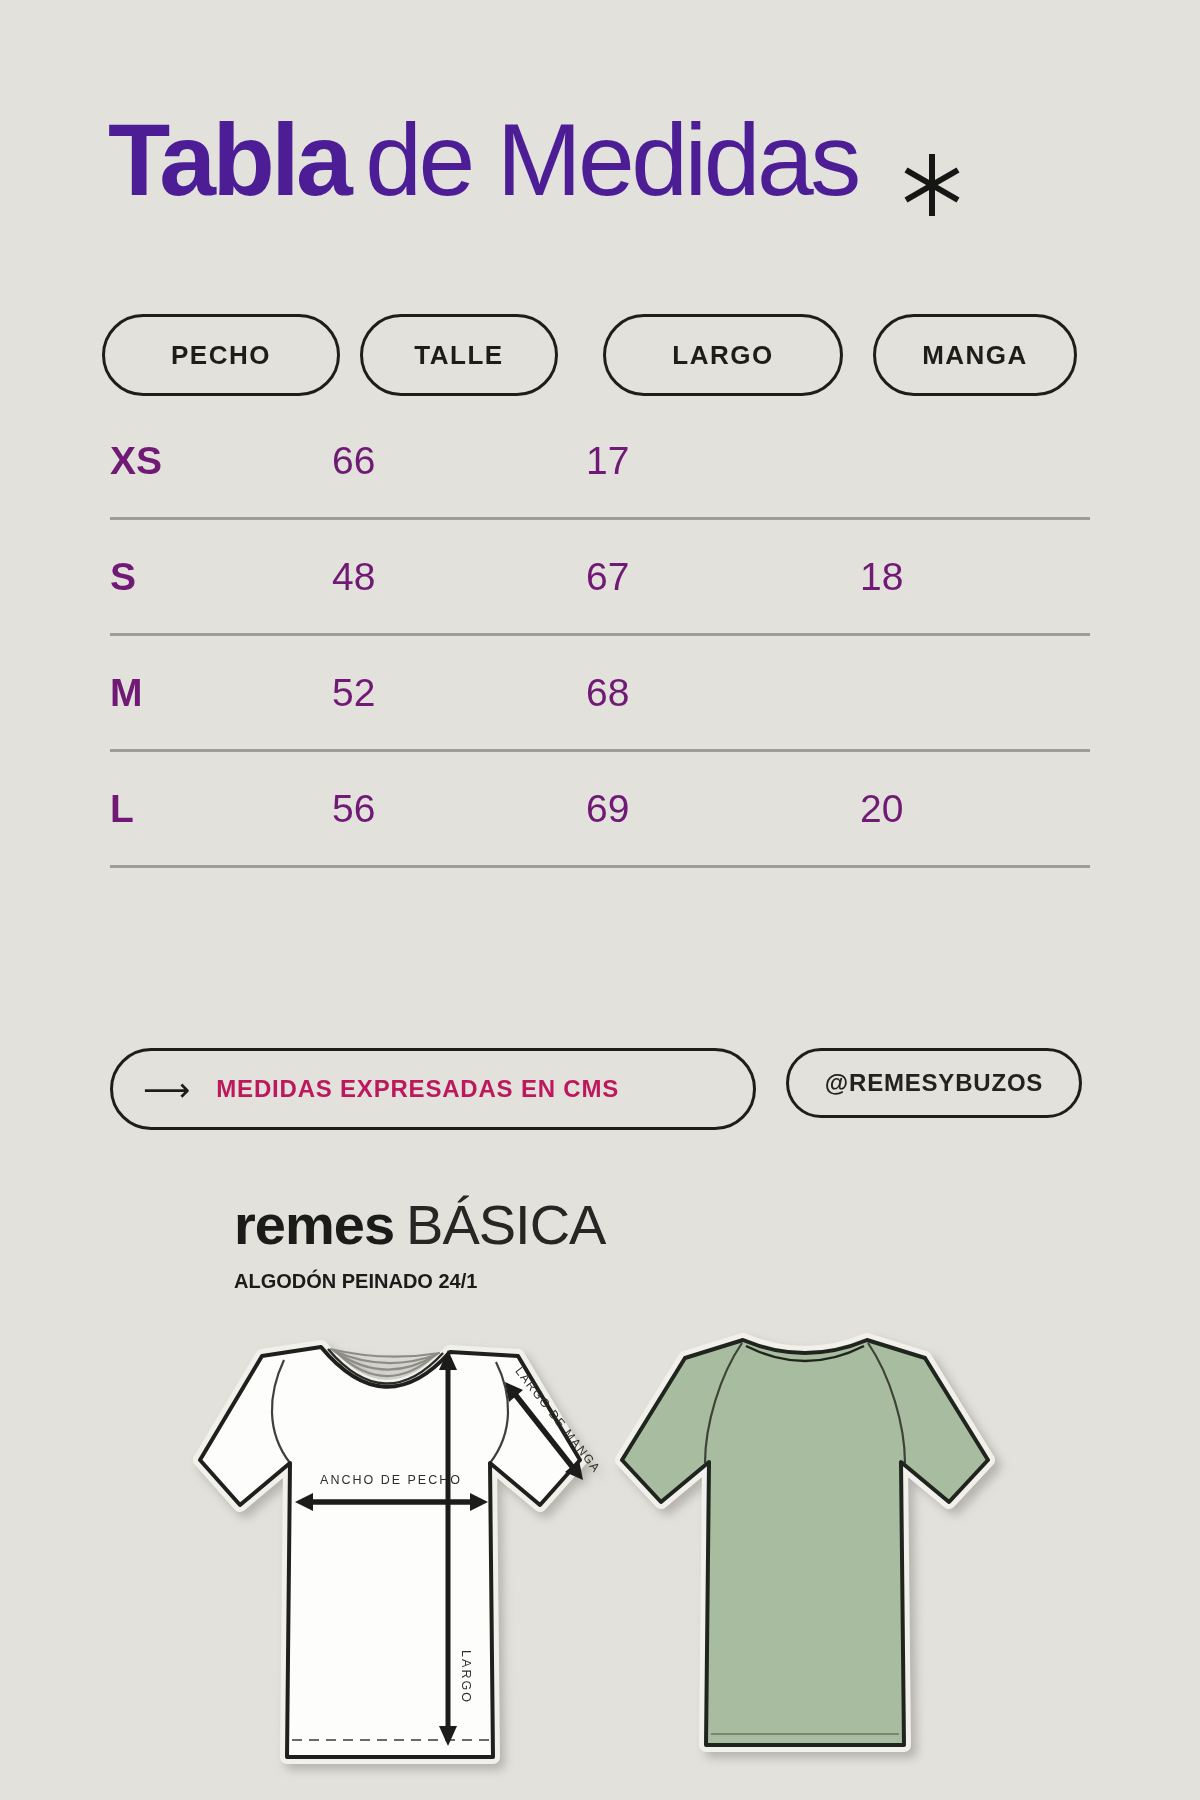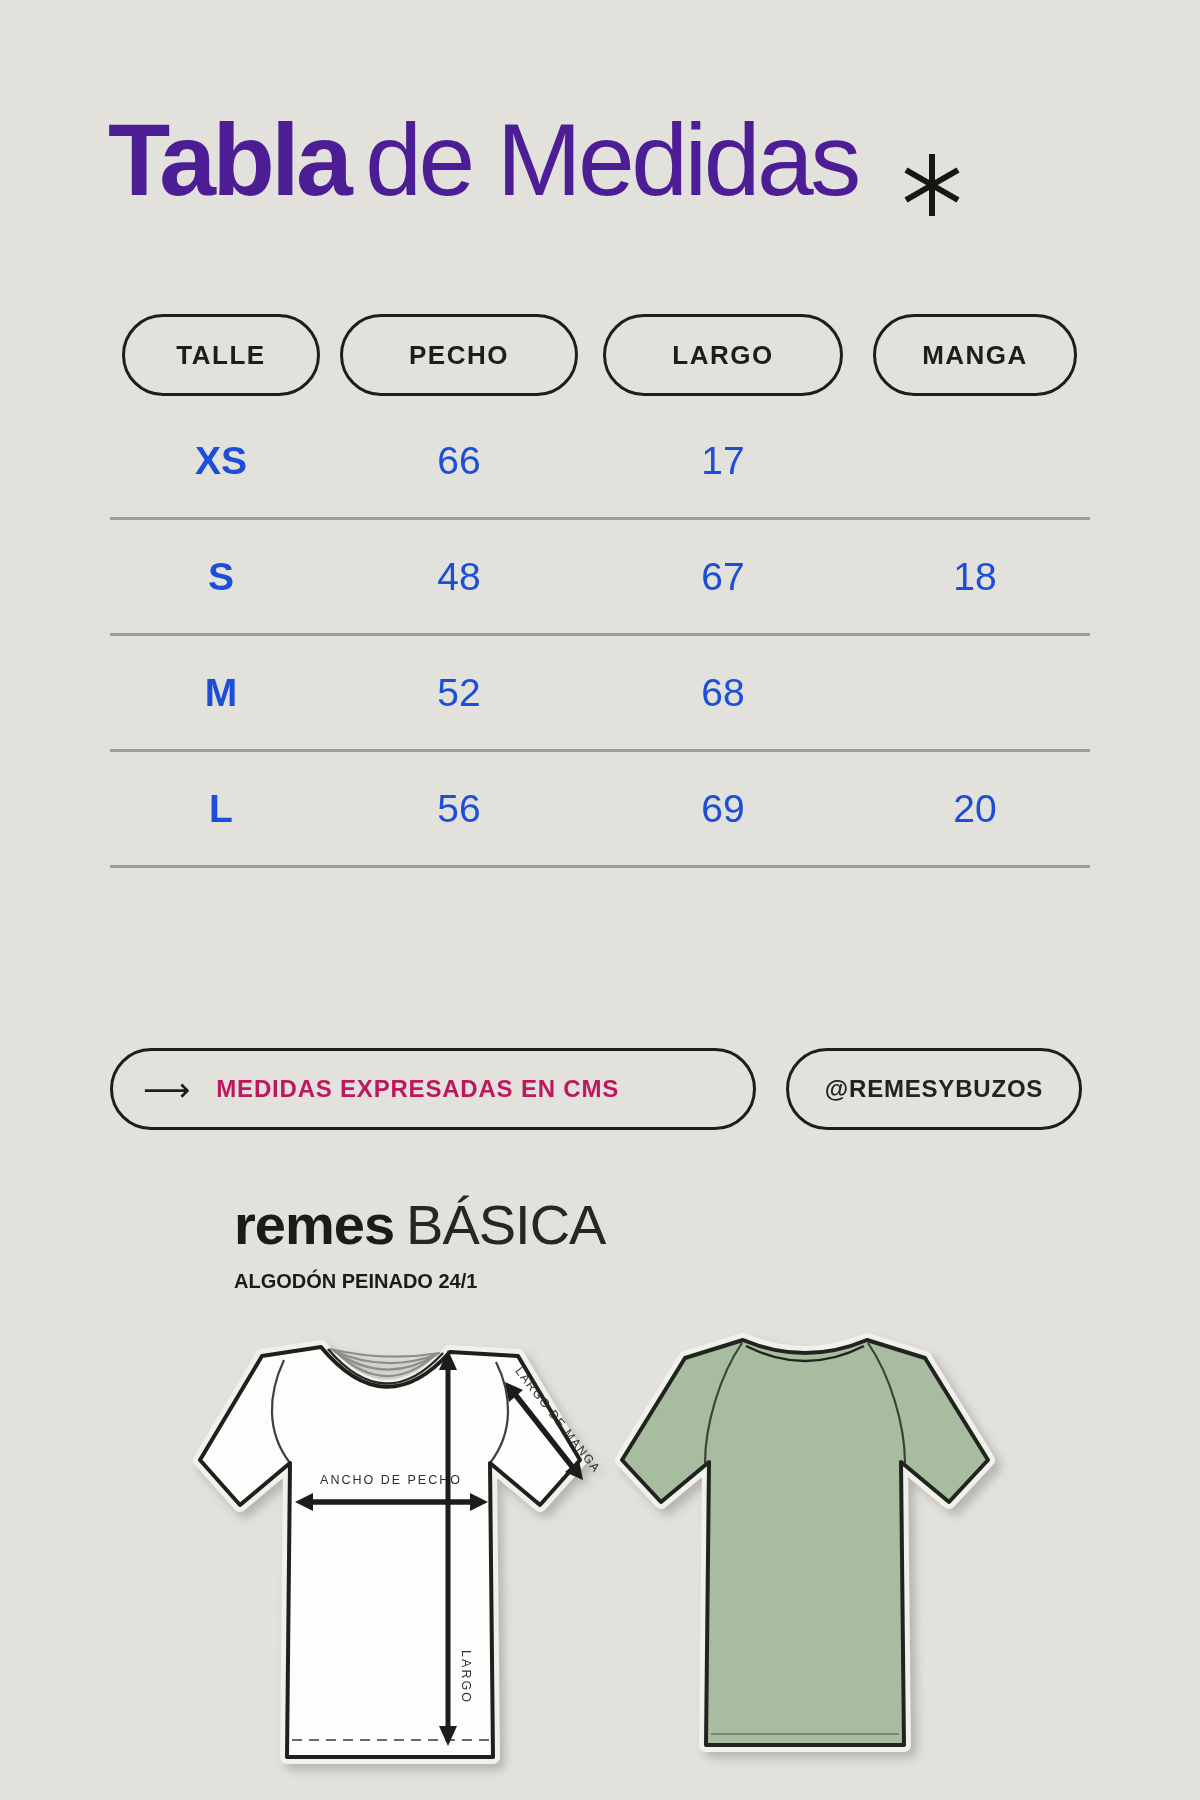--- a/index.html
+++ b/index.html
@@ -24,33 +24,33 @@
   .grid4{display:grid;grid-template-columns:222px 254px 274px 230px;}
   .pill{
     height:82px;border:3px solid #1d1d1b;border-radius:46px;
     display:flex;align-items:center;justify-content:center;
     font-weight:bold;font-size:26px;letter-spacing:1.5px;color:#1d1d1b;
     justify-self:center;box-sizing:border-box;background:transparent;
   }
   .pill.c0{width:198px}.pill.c1{width:238px}.pill.c2{width:240px}.pill.c3{width:204px}
   .rows{margin-top:8px;}
   .srow{height:113px;align-items:center;border-bottom:3px solid #9e9d96;}
-  .srow > div{text-align:center;font-size:39px;color:#1d4ed8;}
+  .srow > div{font-size:39px;color:#701a75;}
   .srow .size{font-weight:bold;}
 
   
   .note-pill{
     position:absolute;left:110px;top:1048px;width:646px;height:82px;
     border:3px solid #1d1d1b;border-radius:44px;box-sizing:border-box;
     display:flex;align-items:center;padding-left:30px;gap:26px;
   }
   .arrow-glyph{font-size:33px;color:#1d1d1b;line-height:1;}
   .note-text{font-size:24px;font-weight:bold;letter-spacing:0.8px;color:#be185d;}
   .handle-pill{
-    position:absolute;left:786px;top:1048px;width:296px;height:82px;
+    position:absolute;left:786px;top:1048px;width:296px;height:70px;
     border:3px solid #1d1d1b;border-radius:44px;box-sizing:border-box;
     display:flex;align-items:center;justify-content:center;
     font-size:24px;font-weight:bold;letter-spacing:0.8px;color:#222220;
   }
 
   
   .brand{position:absolute;left:234px;top:1192px;color:#1b1b1a;}
   .brand-line1{font-size:56px;letter-spacing:-1px;white-space:nowrap;}
   .brand-name{font-weight:bold;}
   .brand-product{font-weight:normal;margin-left:12px;color:#262624;}
@@ -73,25 +73,25 @@
 <svg class="asterisk" width="56" height="66" viewBox="0 0 56 66">
   <g stroke="#161615" stroke-width="6" stroke-linecap="butt">
     <line x1="28" y1="2" x2="28" y2="64"></line>
     <line x1="2" y1="18" x2="54" y2="48"></line>
     <line x1="54" y1="18" x2="2" y2="48"></line>
   </g>
 </svg>
 
 <div class="size-table">
   <div class="grid4">
+    <div class="pill c1">
+        <span>PECHO</span>
+      </div>
     <div class="pill c0">
         <span>TALLE</span>
-      </div>
-    <div class="pill c1">
-        <span>PECHO</span>
       </div>
     <div class="pill c2">
         <span>LARGO</span>
       </div>
     <div class="pill c3">
         <span>MANGA</span>
       </div>
   </div>
   <div class="rows">
     <div class="grid4 srow">

